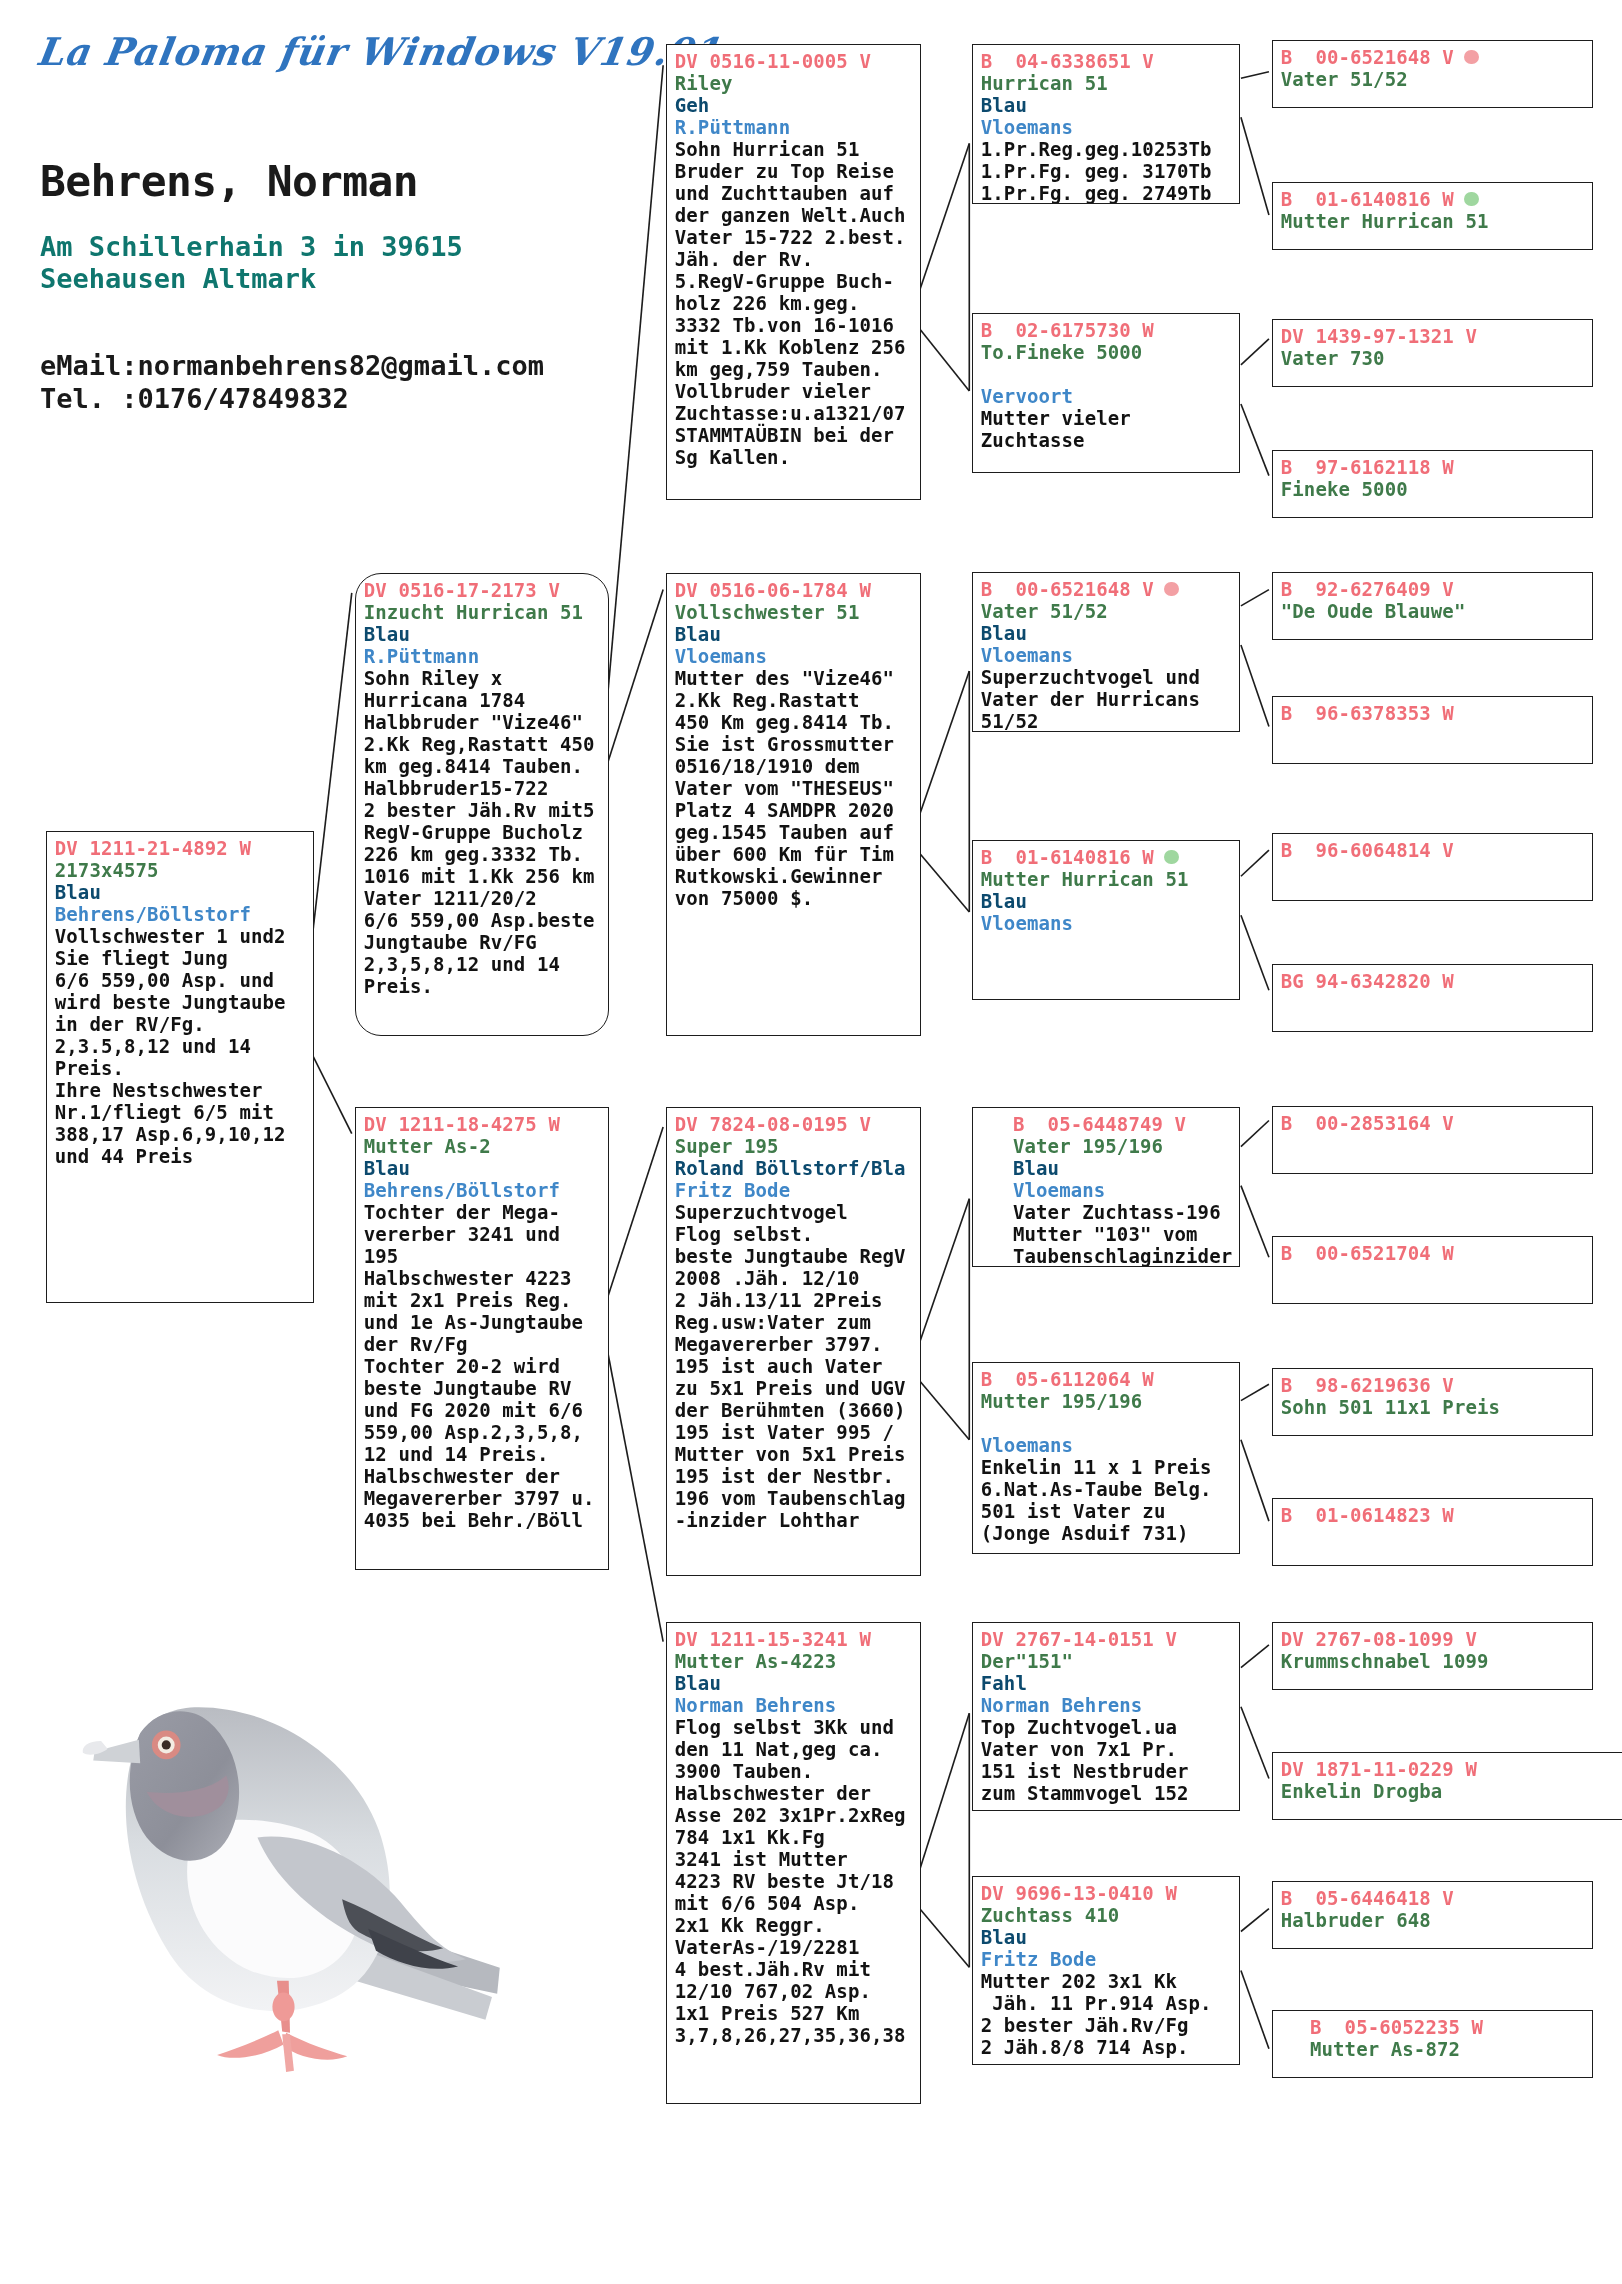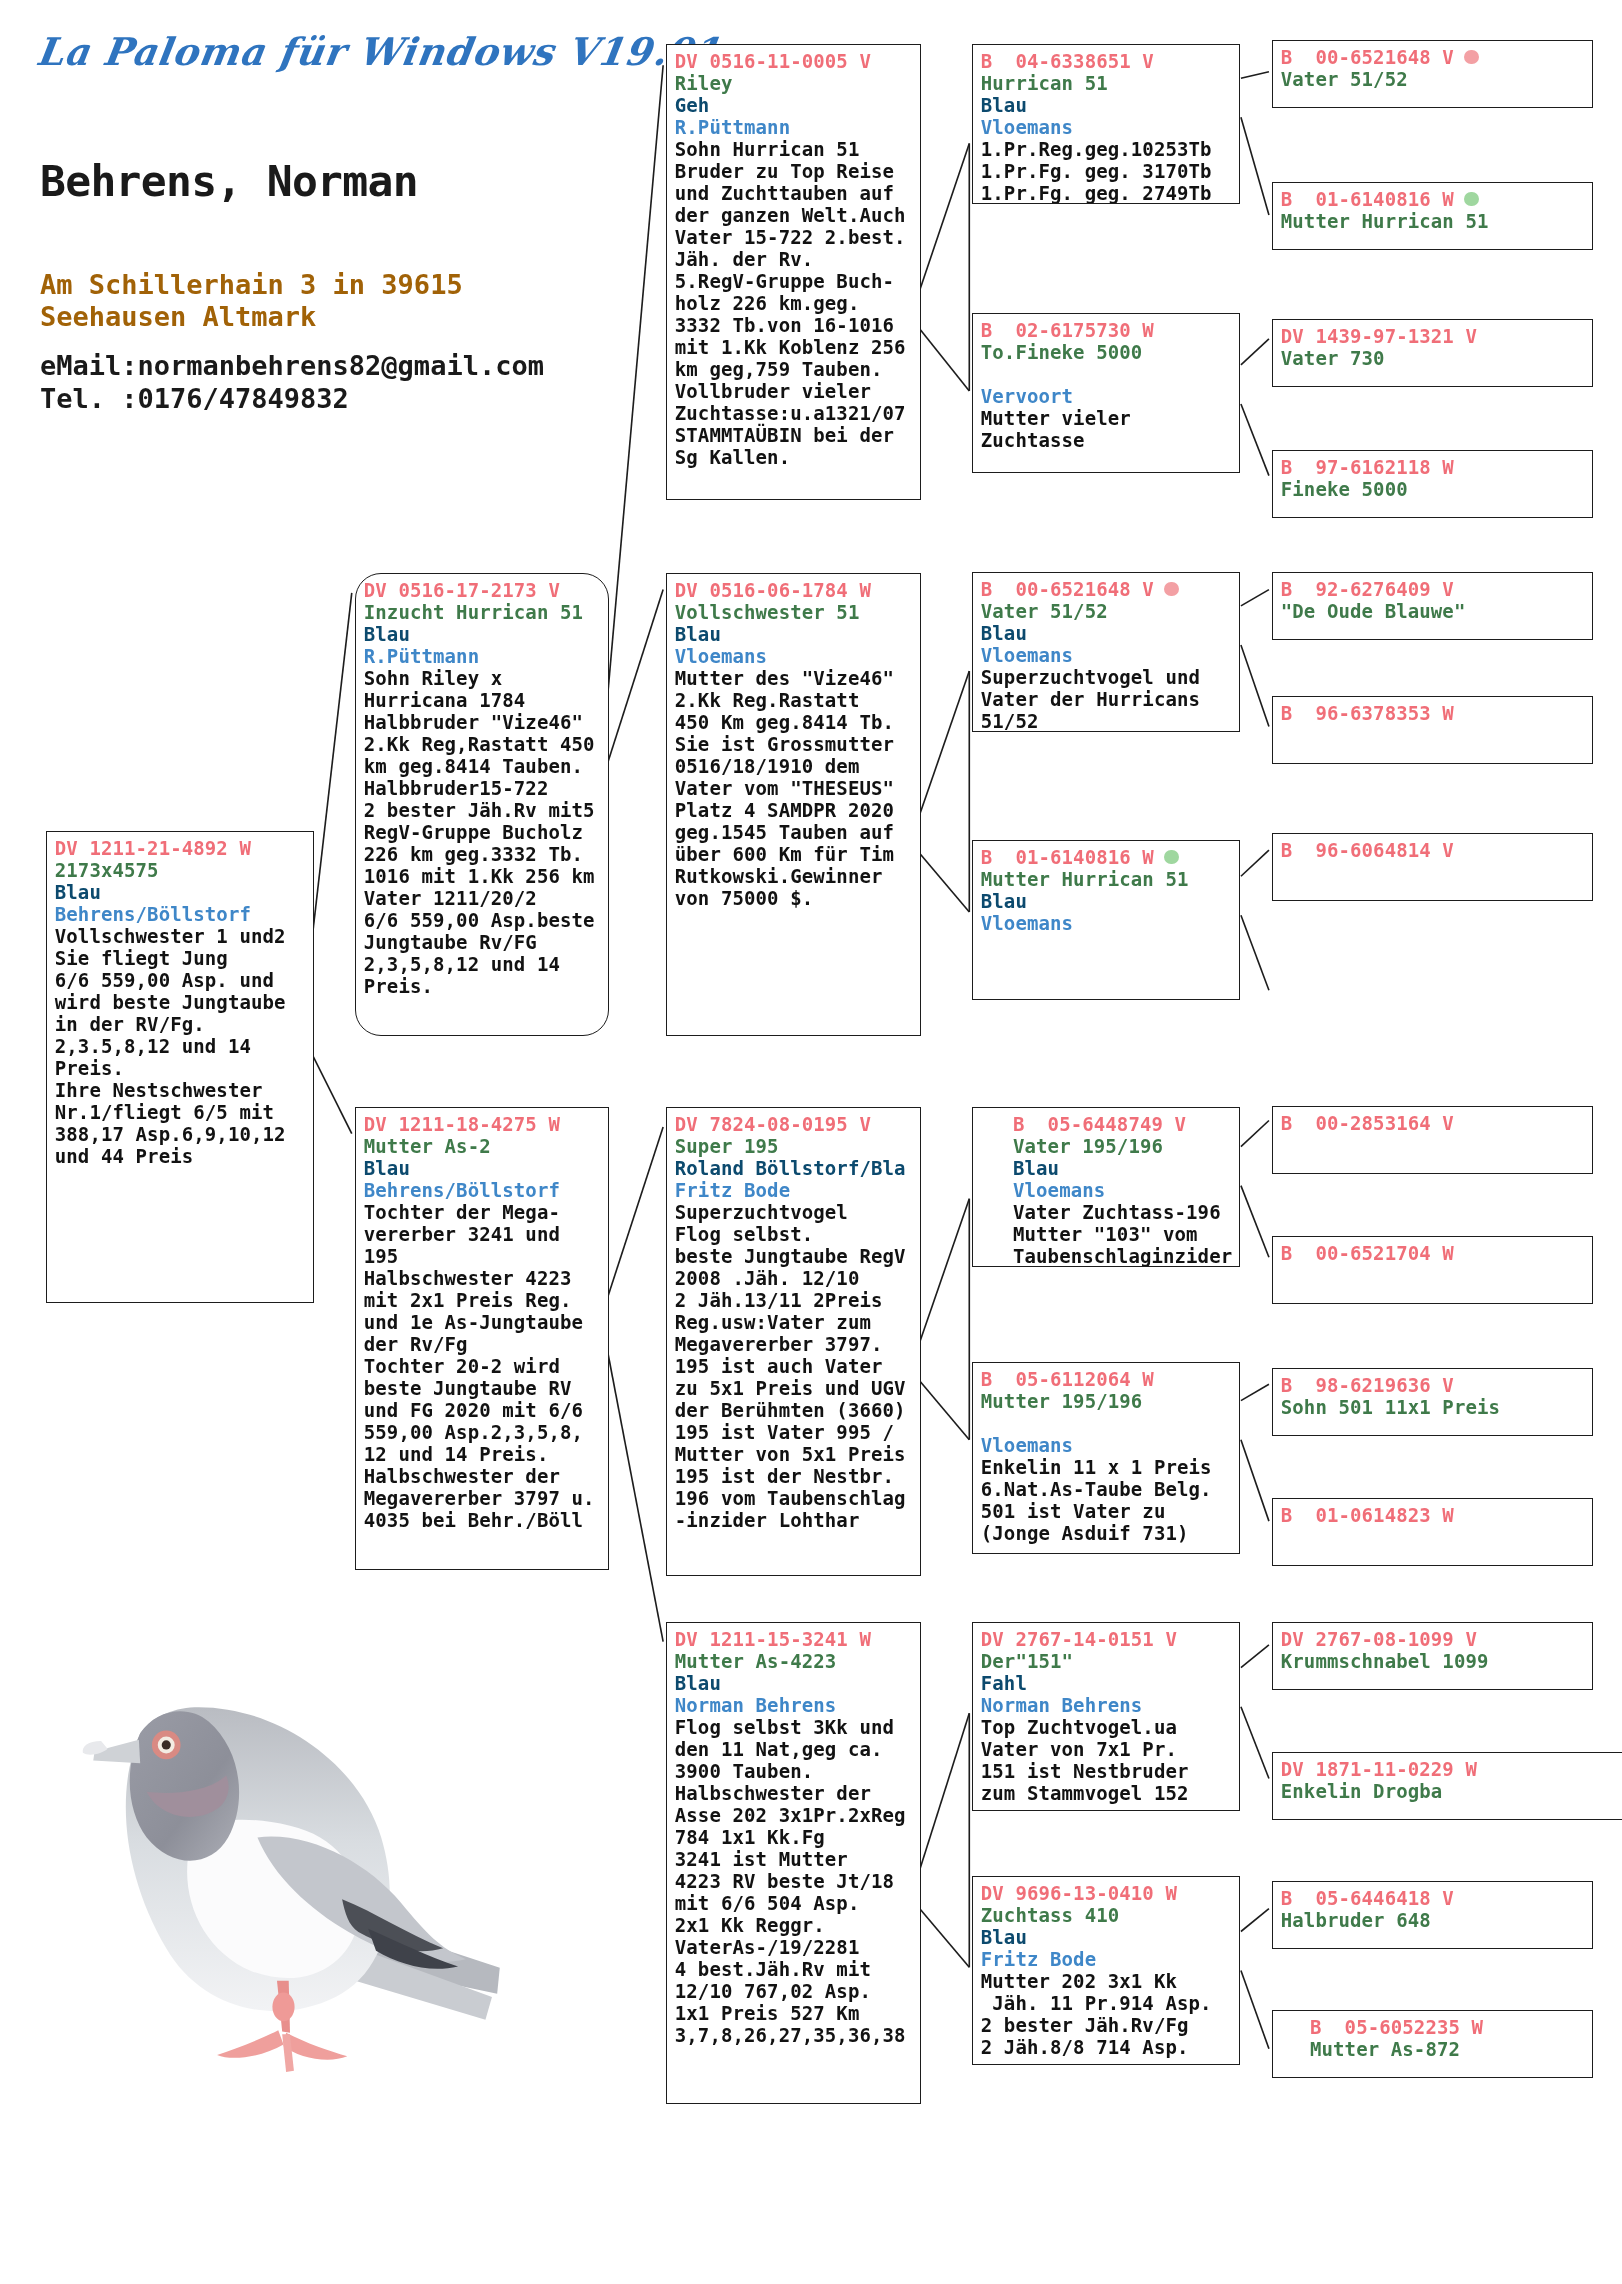--- a/index.html
+++ b/index.html
@@ -21,21 +21,21 @@
     white-space:nowrap;
   }
   .owner-name{
     position:absolute;left:40px;top:156px;
     font-size:43px;font-weight:700;letter-spacing:-0.7px;
     color:#1a1a1a;white-space:nowrap;
   }
   .owner-addr{
     position:absolute;left:40px;top:231px;
     font-size:27px;font-weight:700;line-height:1.18;
-    color:#a16207;white-space:pre;margin-top:38px;
+    color:#0f766e;white-space:pre;
   }
   .owner-contact{
     position:absolute;left:40px;top:350px;
     font-size:27px;font-weight:700;line-height:1.22;
     color:#1a1a1a;white-space:pre;
   }
 
   
   .node{
     position:absolute;box-sizing:border-box;
@@ -411,20 +411,24 @@
       <div class="ln name">"De Oude Blauwe"</div>
     </div>
     <div class="node" style="left: 1272px; top: 696px; width: 321px; height: 68px;">
       <div class="ln ring">B  96-6378353 W</div>
       <div class="ln name"> </div>
     </div>
     <div class="node" style="left: 1272px; top: 833px; width: 321px; height: 68px;">
       <div class="ln ring">B  96-6064814 V</div>
       <div class="ln name"> </div>
     </div>
+    <div class="node" style="left: 1272px; top: 964px; width: 321px; height: 68px;">
+      <div class="ln ring">BG 94-6342820 W</div>
+      <div class="ln name"> </div>
+    </div>
     <div class="node" style="left: 1272px; top: 1106px; width: 321px; height: 68px;">
       <div class="ln ring">B  00-2853164 V</div>
       <div class="ln name"> </div>
     </div>
     <div class="node" style="left: 1272px; top: 1236px; width: 321px; height: 68px;">
       <div class="ln ring">B  00-6521704 W</div>
       <div class="ln name"> </div>
     </div>
     <div class="node" style="left: 1272px; top: 1368px; width: 321px; height: 68px;">
       <div class="ln ring">B  98-6219636 V</div>

